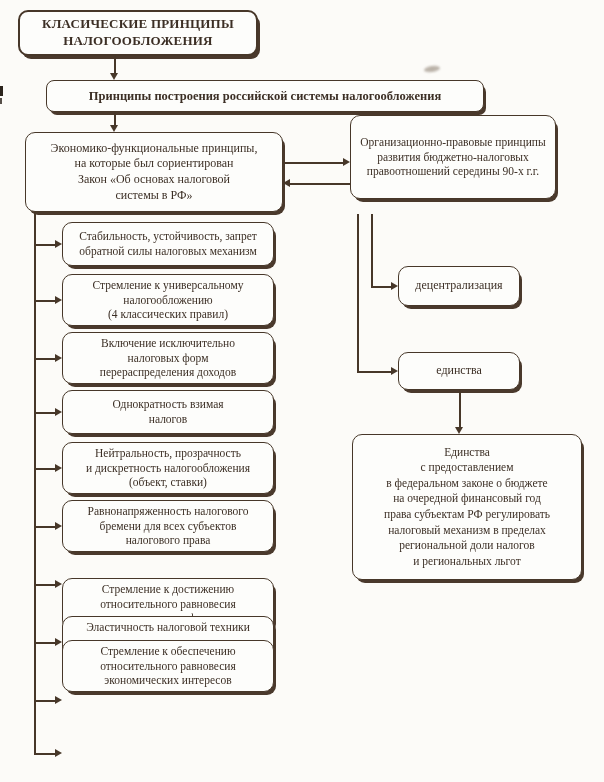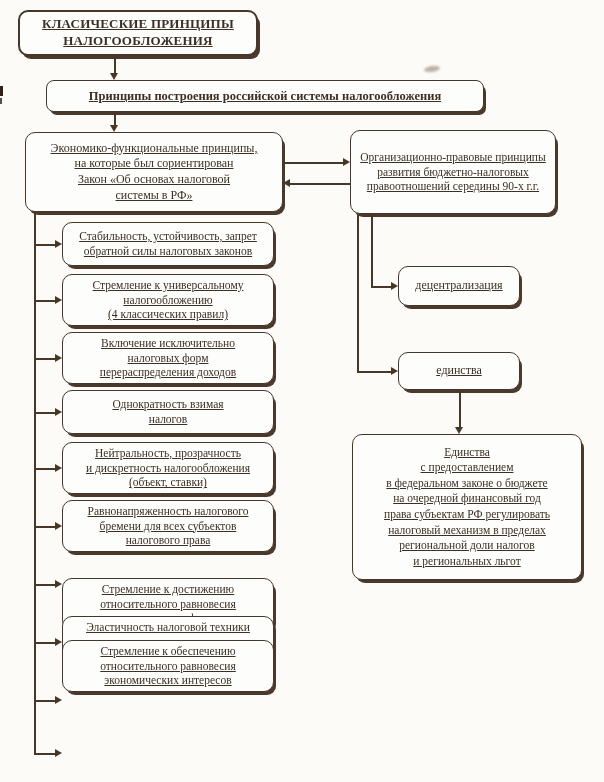--- a/index.html
+++ b/index.html
@@ -8,41 +8,41 @@
     background:#fcfbf8; overflow:hidden;
     font-family:"Liberation Serif","DejaVu Serif",serif;
     color:#3c2f25;
   }
   .bx {
     position:absolute; box-sizing:border-box;
     background:#fdfdfb; border:1.6px solid #473729; border-radius:10px;
     box-shadow:3px 4px 0 -1px #4a392c;
     display:flex; align-items:center; justify-content:center;
     text-align:center; white-space:pre-line;
-    font-size:11.5px; line-height:1.3; padding:2px 6px;text-decoration:underline;
+    font-size:11.5px; line-height:1.3; padding:2px 6px;
   }
   .b { font-weight:bold; }
   .lv { position:absolute; width:1.5px; background:#473729; }
   .lh { position:absolute; height:1.5px; background:#473729; }
   .ar { position:absolute; width:0; height:0; }
   .ar.r { border-top:4px solid transparent; border-bottom:4px solid transparent; border-left:7px solid #473729; }
   .ar.l { border-top:4px solid transparent; border-bottom:4px solid transparent; border-right:7px solid #473729; }
   .ar.d { border-left:4px solid transparent; border-right:4px solid transparent; border-top:7px solid #473729; }
 
   .t-box { left:18px; top:10px; width:240px; height:46px; font-size:13px; letter-spacing:.2px; border-width:2px; }
   .el {
     position:absolute; left:256px; top:6px; width:288px; height:54px; box-sizing:border-box;
     background:#fdfdfb; border:2px solid #473729; border-radius:50%;
     box-shadow:-1px 4px 0 -2px #473729;
     display:flex; align-items:center; justify-content:center;
     text-align:center; white-space:pre-line; font-size:12px; line-height:1.3;
   }
   .bn { left:46px; top:80px; width:438px; height:32px; font-size:12.5px; border-radius:8px; }
   .lr { left:25px; top:132px; width:258px; height:80px; font-size:12px; }
-  .rr { left:350px; top:130px; width:206px; height:84px; font-size:11.5px; }
+  .rr { left:350px; top:115px; width:206px; height:84px; font-size:11.5px; }
   .p  { left:62px; width:212px; }
   .p0 { top:222px; height:44px; }
   .p1 { top:274px; height:52px; }
   .p2 { top:332px; height:52px; }
   .p3 { top:390px; height:44px; }
   .p4 { top:442px; height:52px; }
   .p5 { top:500px; height:52px; }
   .p6 { top:578px; height:52px; }
   .p7 { top:616px; height:52px; }
   .p8 { top:640px; height:52px; }
@@ -105,21 +105,21 @@
   <div class="lh" style="left:34px;top:584px;width:21px;"></div>
   <div class="ar r" style="left:55px;top:580px;"></div>
   <div class="lh" style="left:34px;top:642px;width:21px;"></div>
   <div class="ar r" style="left:55px;top:638px;"></div>
   <div class="lh" style="left:34px;top:700px;width:21px;"></div>
   <div class="ar r" style="left:55px;top:696px;"></div>
   <div class="lh" style="left:34px;top:753px;width:21px;"></div>
   <div class="ar r" style="left:55px;top:749px;"></div>
 
   <div class="bx p p0">Стабильность, устойчивость, запрет
-обратной силы налоговых законов</div>
+обратной силы налоговых механизм</div>
   <div class="bx p p1">Стремление к универсальному
 налогообложению
 (4 классических правил)</div>
   <div class="bx p p2">Включение исключительно
 налоговых форм
 перераспределения доходов</div>
   <div class="bx p p3">Однократность взимая
 налогов</div>
   <div class="bx p p4">Нейтральность, прозрачность
 и дискретность налогообложения

